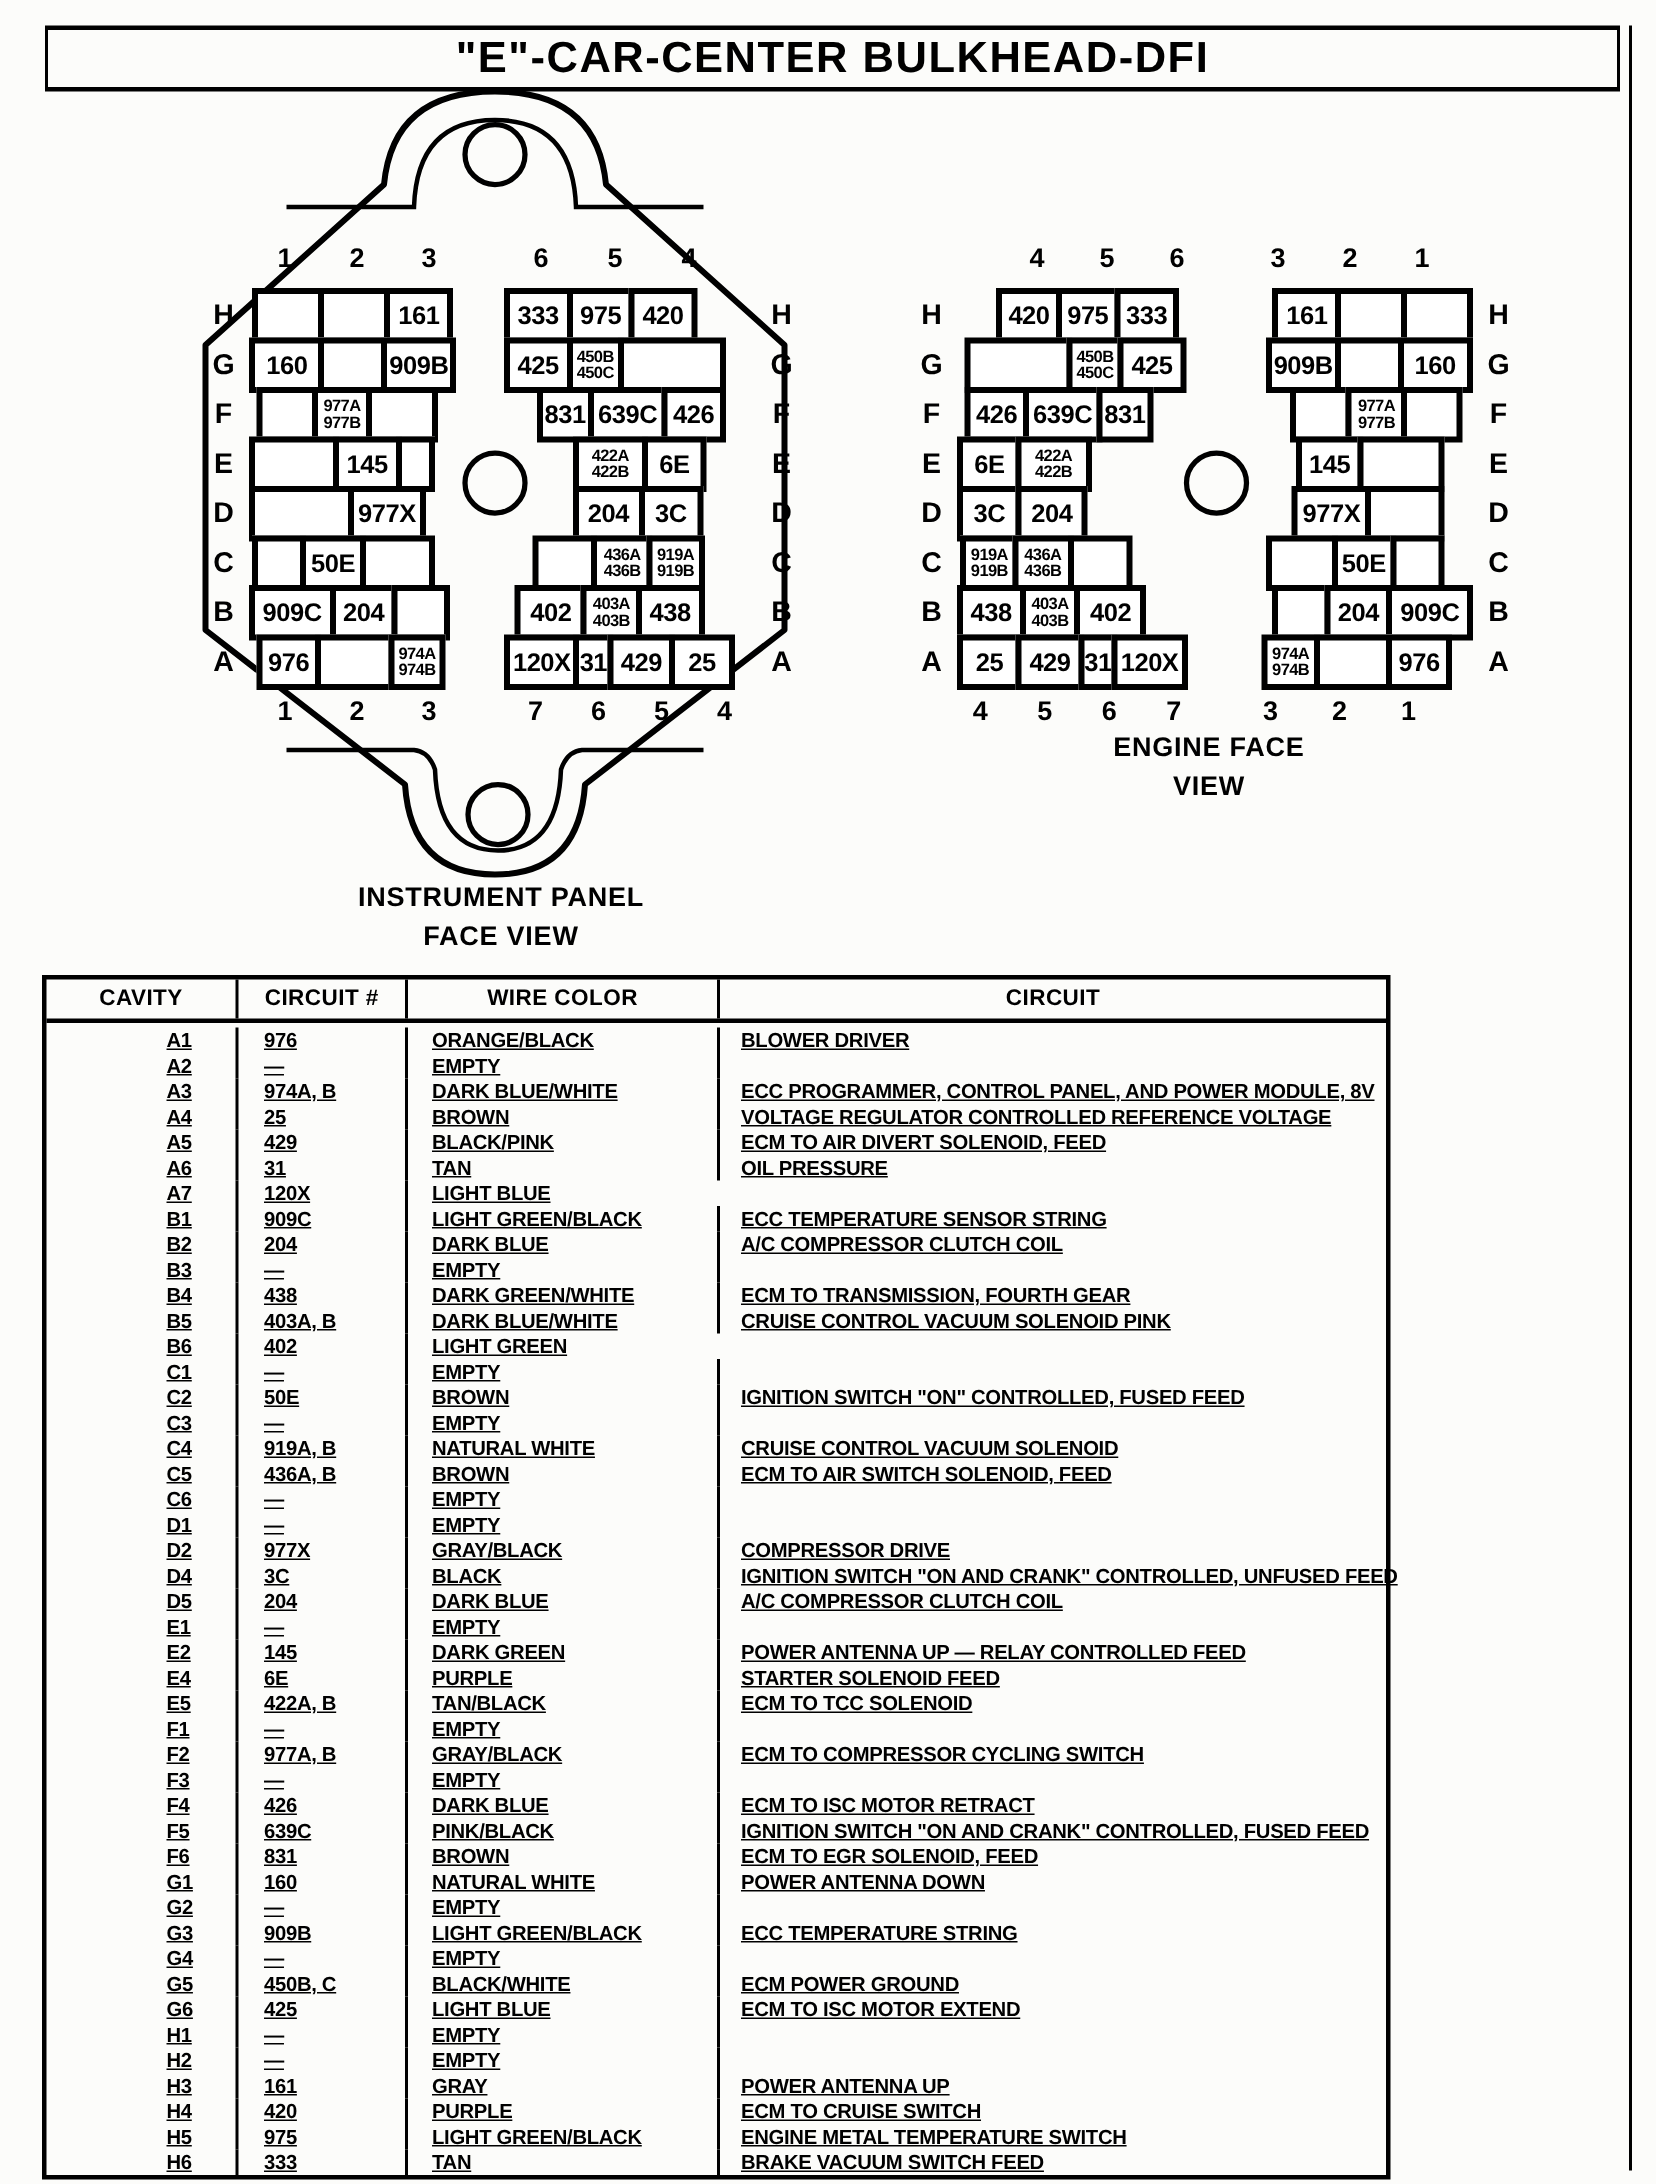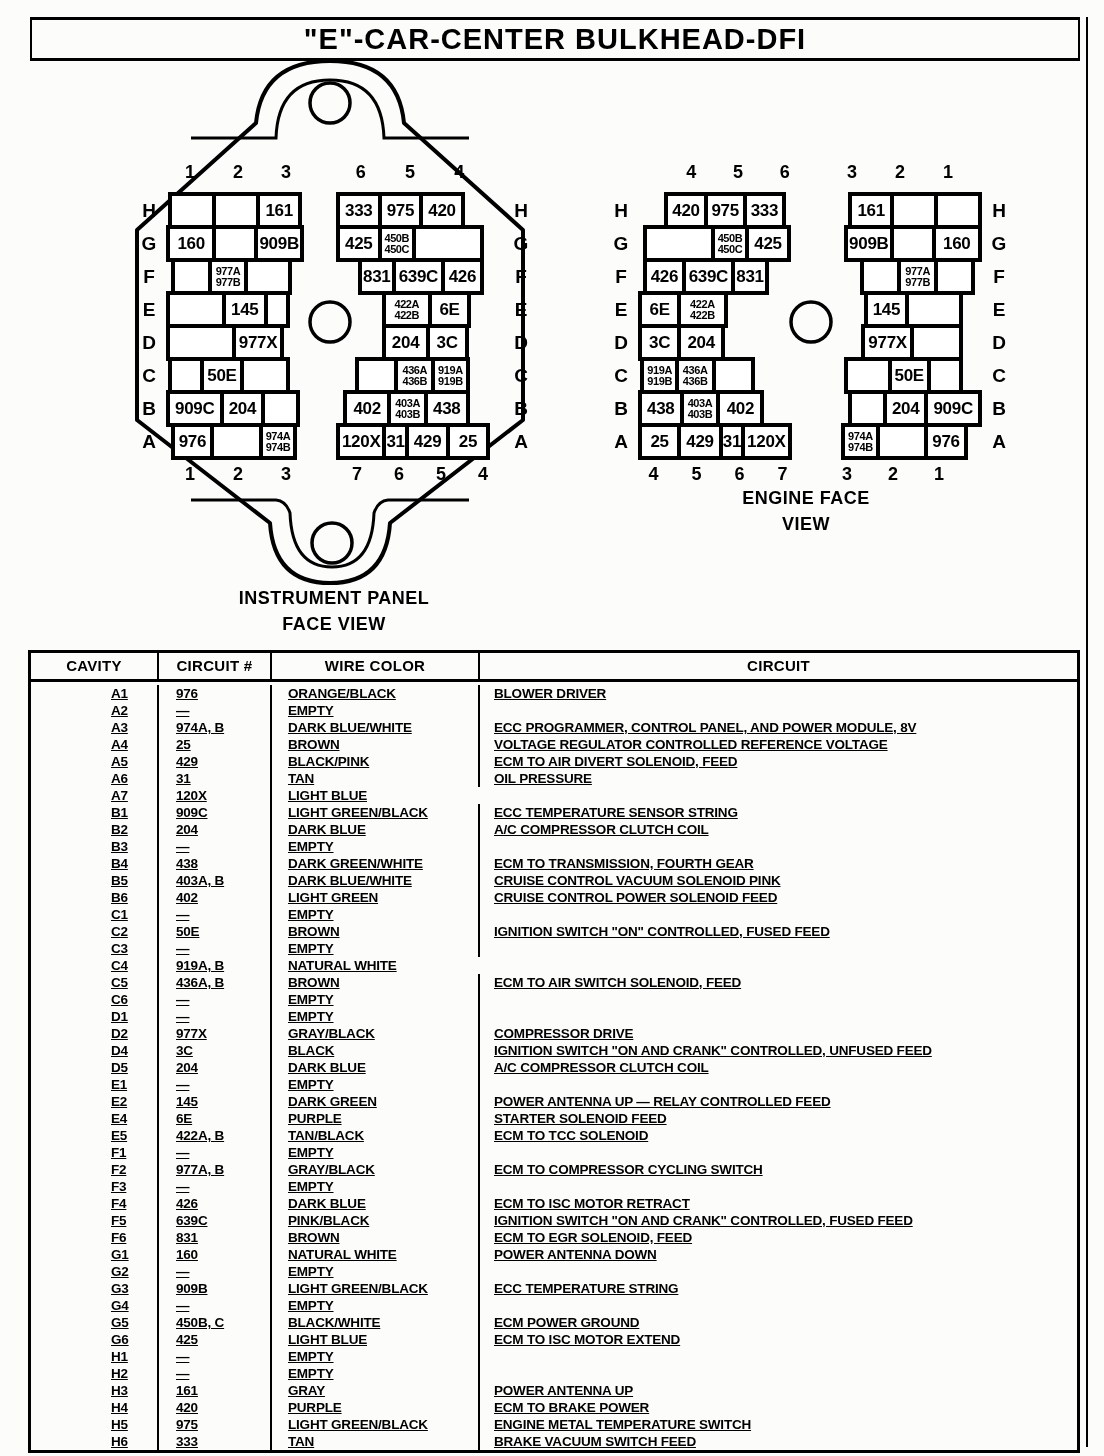--- a/index.html
+++ b/index.html
@@ -20,21 +20,21 @@
   .conn-row{position:absolute;left:0;width:100%;display:flex;height:37px;}
   .letter{flex:none;text-align:center;font-weight:bold;font-size:19px;line-height:37px;}
   .blk{display:flex;flex:none;position:relative;}
   .blk.right{justify-content:flex-end;}
   .gap{flex:none;}
   .cell{flex:none;box-sizing:border-box;border:4px solid #000;background:#fff;
         display:flex;align-items:center;justify-content:center;
         font-weight:bold;font-size:17px;height:37px;letter-spacing:-0.3px;}
   .cell.sm{font-size:11px;line-height:10.5px;white-space:pre-line;text-align:center;letter-spacing:-0.4px;}
   .caption{position:absolute;width:100%;text-align:center;font-weight:bold;font-size:18px;letter-spacing:0.5px;}
-  .tablebox{position:absolute;left:28px;top:650px;width:1052px;border:3px solid #000;
+  .tablebox{position:absolute;left:28px;top:650px;width:899px;border:3px solid #000;
         background:#fcfcfa;box-sizing:border-box;z-index:3;}
   .t-head{display:grid;grid-template-columns:128px 113px 208px 1fr;border-bottom:3px solid #000;height:26px;}
   .th{font-weight:bold;font-size:15px;text-align:center;line-height:26px;border-right:2px solid #000;letter-spacing:0.3px;}
   .th:last-child{border-right:none;}
   .t-body{padding-top:3px;text-decoration:underline;}
   .t-row{display:grid;grid-template-columns:128px 113px 208px 1fr;height:17px;}
   .td{font-weight:bold;font-size:13.5px;line-height:17px;border-right:2px solid #000;
       white-space:nowrap;letter-spacing:-0.2px;}
   .td:last-child{border-right:none;}
   .td.c0{padding-left:80px;}
@@ -443,21 +443,20 @@
         <div class="t-row">
           <div class="td c0">B5</div>
           <div class="td c1">403A, B</div>
           <div class="td c2">DARK BLUE/WHITE</div>
           <div class="td c3">CRUISE CONTROL VACUUM SOLENOID PINK</div>
         </div>
         <div class="t-row">
           <div class="td c0">B6</div>
           <div class="td c1">402</div>
           <div class="td c2">LIGHT GREEN</div>
-          <div class="td c3">CRUISE CONTROL POWER SOLENOID FEED</div>
         </div>
         <div class="t-row">
           <div class="td c0">C1</div>
           <div class="td c1">—</div>
           <div class="td c2">EMPTY</div>
           <div class="td c3"></div>
         </div>
         <div class="t-row">
           <div class="td c0">C2</div>
           <div class="td c1">50E</div>
@@ -467,20 +466,21 @@
         <div class="t-row">
           <div class="td c0">C3</div>
           <div class="td c1">—</div>
           <div class="td c2">EMPTY</div>
           <div class="td c3"></div>
         </div>
         <div class="t-row">
           <div class="td c0">C4</div>
           <div class="td c1">919A, B</div>
           <div class="td c2">NATURAL WHITE</div>
+          <div class="td c3">CRUISE CONTROL VACUUM SOLENOID</div>
         </div>
         <div class="t-row">
           <div class="td c0">C5</div>
           <div class="td c1">436A, B</div>
           <div class="td c2">BROWN</div>
           <div class="td c3">ECM TO AIR SWITCH SOLENOID, FEED</div>
         </div>
         <div class="t-row">
           <div class="td c0">C6</div>
           <div class="td c1">—</div>
@@ -622,21 +622,21 @@
         <div class="t-row">
           <div class="td c0">H3</div>
           <div class="td c1">161</div>
           <div class="td c2">GRAY</div>
           <div class="td c3">POWER ANTENNA UP</div>
         </div>
         <div class="t-row">
           <div class="td c0">H4</div>
           <div class="td c1">420</div>
           <div class="td c2">PURPLE</div>
-          <div class="td c3">ECM TO BRAKE POWER</div>
+          <div class="td c3">ECM TO CRUISE SWITCH</div>
         </div>
         <div class="t-row">
           <div class="td c0">H5</div>
           <div class="td c1">975</div>
           <div class="td c2">LIGHT GREEN/BLACK</div>
           <div class="td c3">ENGINE METAL TEMPERATURE SWITCH</div>
         </div>
         <div class="t-row">
           <div class="td c0">H6</div>
           <div class="td c1">333</div>

